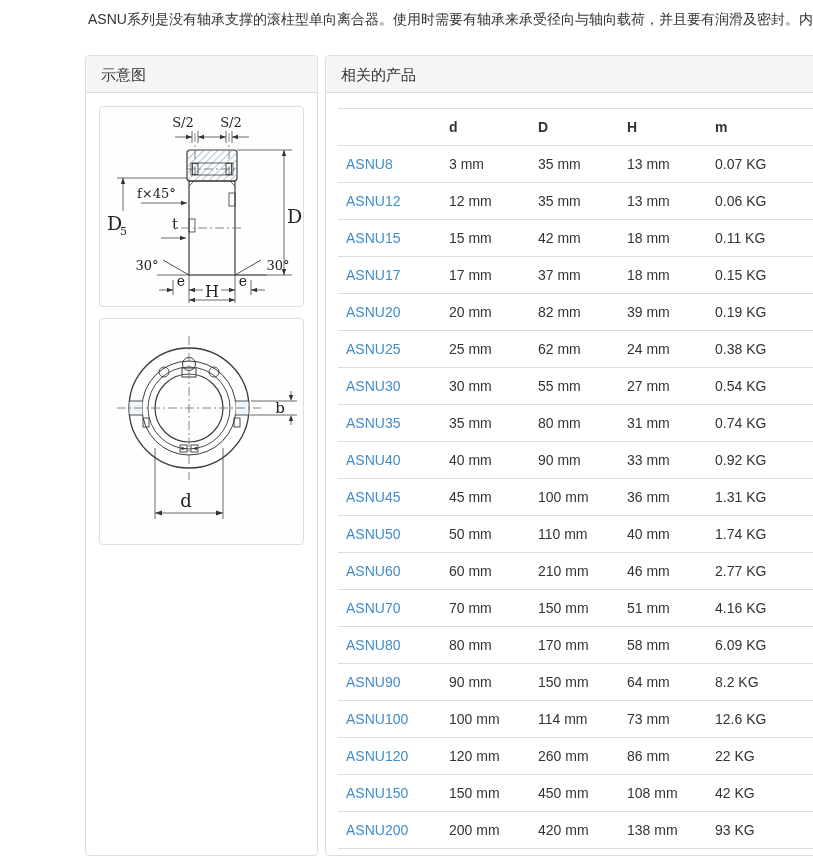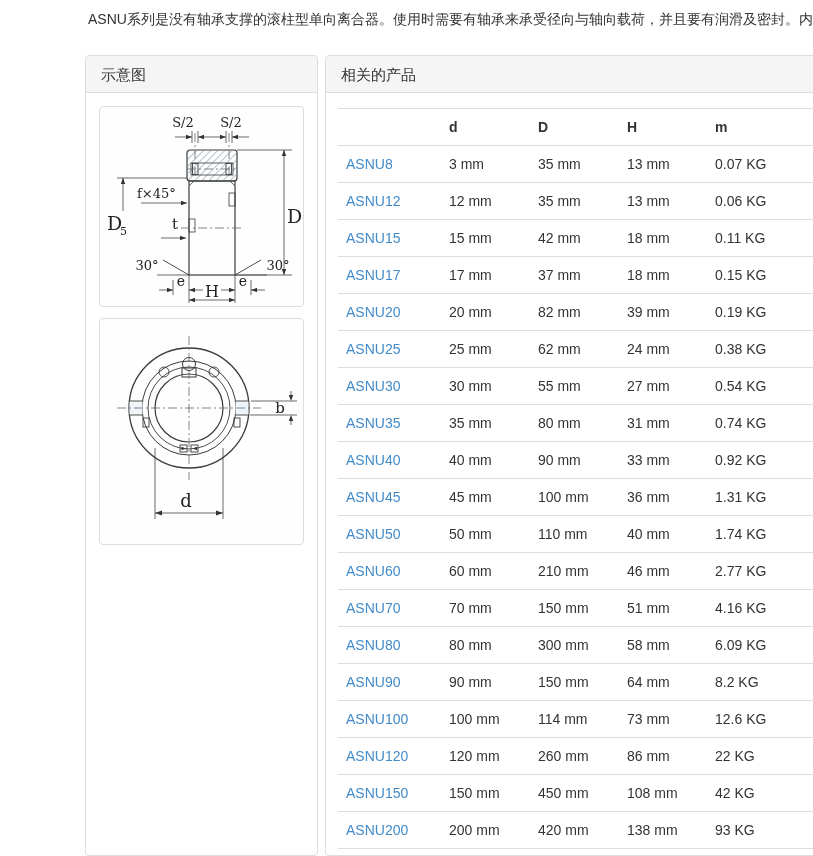--- a/index.html
+++ b/index.html
@@ -318,21 +318,21 @@
           <tr>
             <td><a href="#" class="product-link">ASNU70</a></td>
             <td>70 mm</td>
             <td>150 mm</td>
             <td>51 mm</td>
             <td>4.16 KG</td>
           </tr>
           <tr>
             <td><a href="#" class="product-link">ASNU80</a></td>
             <td>80 mm</td>
-            <td>300 mm</td>
+            <td>170 mm</td>
             <td>58 mm</td>
             <td>6.09 KG</td>
           </tr>
           <tr>
             <td><a href="#" class="product-link">ASNU90</a></td>
             <td>90 mm</td>
             <td>150 mm</td>
             <td>64 mm</td>
             <td>8.2 KG</td>
           </tr>

